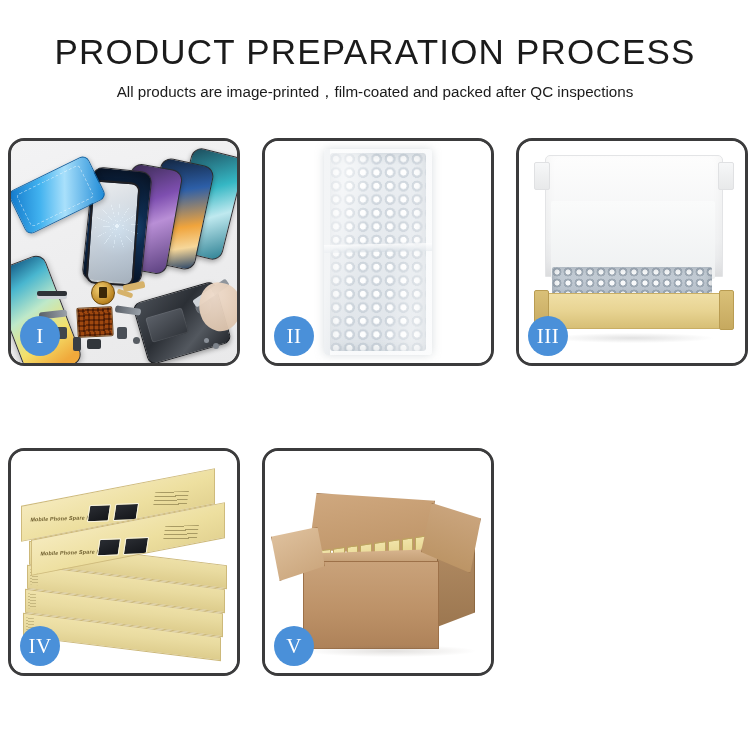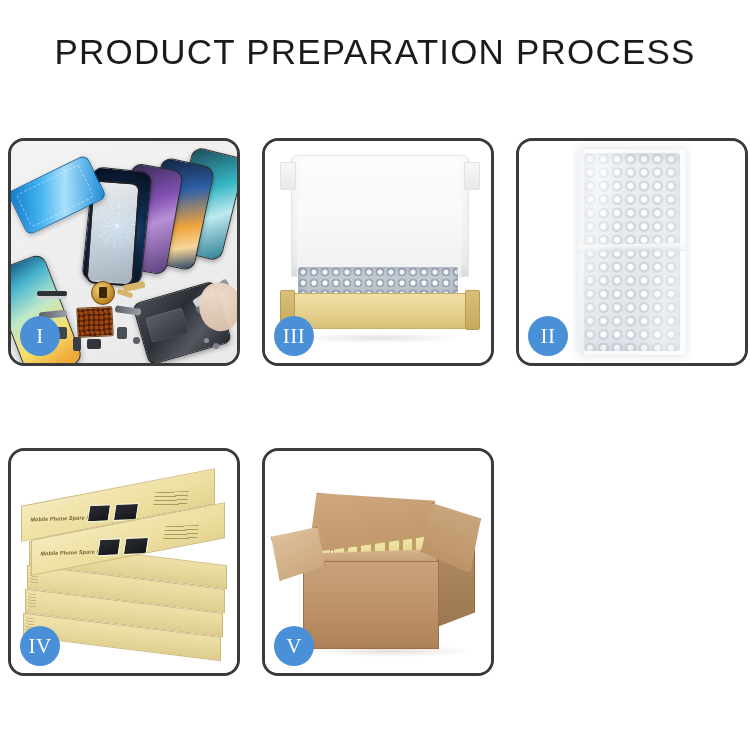--- a/index.html
+++ b/index.html
@@ -387,20 +387,21 @@
     background: radial-gradient(ellipse, rgba(110,100,90,.18), rgba(255,255,255,0) 72%);
   }
 </style>
 </head>
 <body>
 
 <div class="page">
 
   <div class="header">
     <div class="title">PRODUCT PREPARATION PROCESS</div>
+    <div class="subtitle">All products are image-printed，film-coated and packed after QC inspections</div>
   </div>
 
   <div class="grid">
 
     <div class="panel">
       <div class="panel-inner p1">
         <div class="ph-teal phone"></div>
         <div class="ph-orange phone"></div>
         <div class="ph-purple phone"></div>
         <div class="ph-dark phone"></div>
@@ -424,39 +425,39 @@
         <div class="part" style="left:122px; top:196px; width:7px; height:7px; background:#585d63; border-radius:50%;"></div>
         <div class="part" style="right:18px; bottom:14px; width:6px; height:6px; background:#7c828a; border-radius:50%;"></div>
         <div class="part" style="right:28px; bottom:20px; width:5px; height:5px; background:#8a9098; border-radius:50%;"></div>
         <div class="screwdriver"></div>
         <div class="hand"></div>
       </div>
       <div class="badge">I</div>
     </div>
 
     <div class="panel">
+      <div class="panel-inner p2">
+        <div class="wrap-outer">
+          <div class="bubbles"></div>
+          <div class="tape-line"></div>
+          <div class="bubble-sheen"></div>
+        </div>
+      </div>
+      <div class="badge">II</div>
+    </div>
+
+    <div class="panel">
       <div class="panel-inner p3">
         <div class="m-lid"></div>
         <div class="m-inner-foam"></div>
         <div class="m-content"></div>
         <div class="m-front"></div>
         <div class="m-shadow"></div>
       </div>
       <div class="badge">III</div>
-    </div>
-
-    <div class="panel">
-      <div class="panel-inner p2">
-        <div class="wrap-outer">
-          <div class="bubbles"></div>
-          <div class="tape-line"></div>
-          <div class="bubble-sheen"></div>
-        </div>
-      </div>
-      <div class="badge">II</div>
     </div>
 
     <div class="panel">
       <div class="panel-inner p4">
         <div class="stack">
 
           <div class="kbox" style="left:6px;  top:148px; width:196px; height:22px; transform:skewY(7deg);">
             <div class="ksidelines" style="left:2px; top:3px; width:8px; height:15px;"></div>
           </div>
           <div class="kbox" style="left:8px;  top:124px; width:196px; height:22px; transform:skewY(7deg);">

